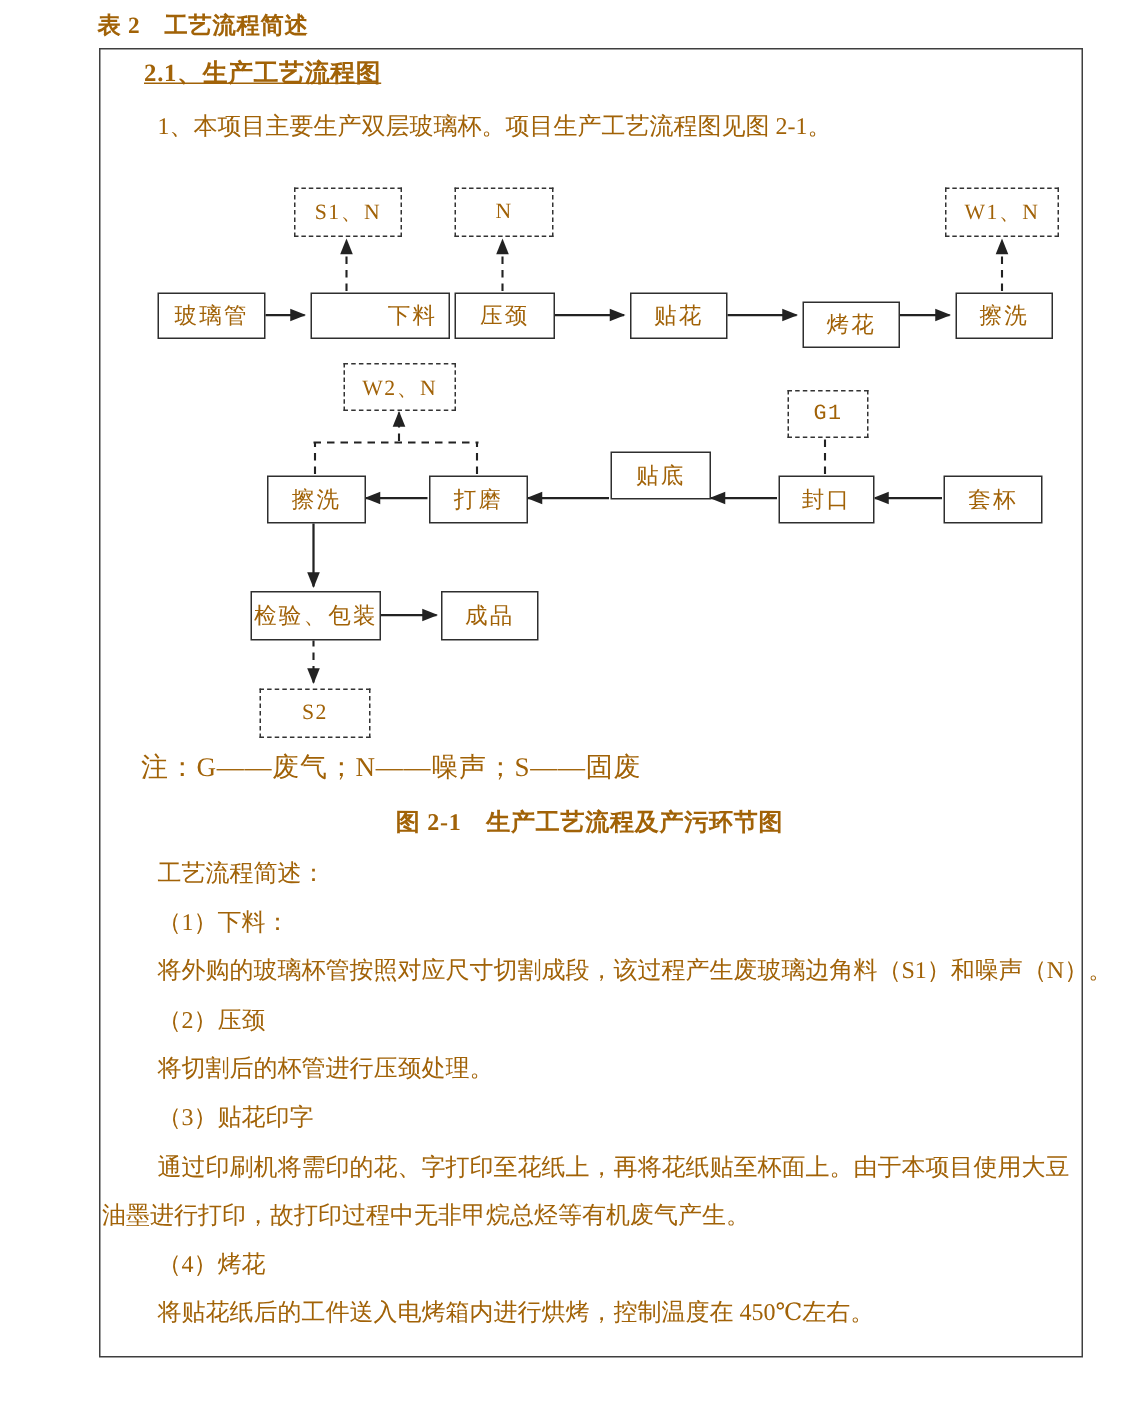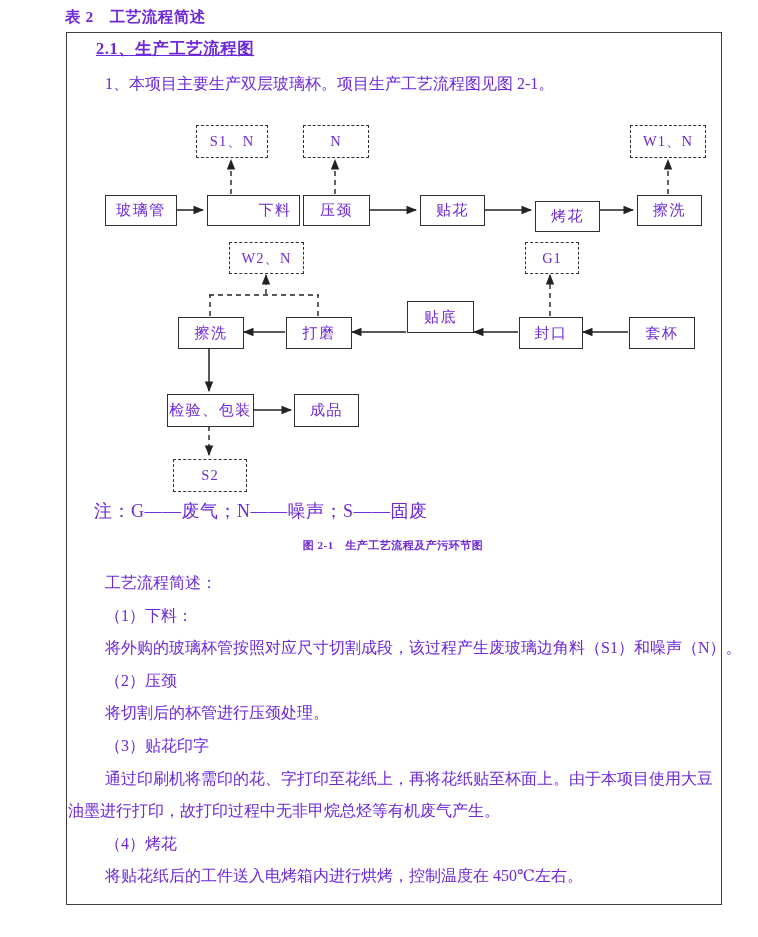--- a/index.html
+++ b/index.html
@@ -8,21 +8,21 @@
     width: 758px;
     height: 937px;
     background: #ffffff;
     overflow: hidden;
   }
   .page {
     position: relative;
     width: 758px;
     height: 937px;
     font-family: "Liberation Serif", "DejaVu Serif", serif;
-    color: #6d28d9;
+    color: #a16207;
   }
   .doc-title {
     position: absolute;
     left: 65px;
     top: 7px;
     font-size: 15.5px;
     font-weight: bold;
     white-space: pre;
     letter-spacing: 0.5px;
   }
@@ -81,21 +81,21 @@
     font-size: 18px;
     white-space: pre;
     letter-spacing: 0.5px;
   }
   .figure-caption {
     position: absolute;
     left: 66px;
     top: 538px;
     width: 654px;
     text-align: center;
-    font-size: 11px;
+    font-size: 16px;
     font-weight: bold;
     white-space: pre;
     letter-spacing: 0.5px;
   }
   .desc {
     position: absolute;
     left: 68px;
     top: 567px;
     width: 653px;
     font-size: 16px;
@@ -171,21 +171,21 @@
   <div class="node dashed" style="left:196px; top:125px; width:70px; height:31px;">S1、N</div>
   <div class="node dashed" style="left:303px; top:125px; width:64px; height:31px;">N</div>
   <div class="node dashed" style="left:630px; top:125px; width:74px; height:31px;">W1、N</div>
 
   <div class="node" style="left:629px; top:317px; width:64px; height:30px;text-align:right;">套杯</div>
   <div class="node" style="left:519px; top:317px; width:62px; height:30px;">封口</div>
   <div class="node" style="left:407px; top:301px; width:65px; height:30px;">贴底</div>
   <div class="node" style="left:286px; top:317px; width:64px; height:30px;">打磨</div>
   <div class="node" style="left:178px; top:317px; width:64px; height:30px;">擦洗</div>
 
-  <div class="node dashed" style="left:525px; top:242px; width:52px; height:30px;">G1</div>
+  <div class="node dashed" style="left:525px; top:260px; width:52px; height:30px;font-family:Liberation Mono, monospace;">G1</div>
   <div class="node dashed" style="left:229px; top:242px; width:73px; height:30px;">W2、N</div>
 
   <div class="node" style="left:167px; top:394px; width:85px; height:31px;">检验、包装</div>
   <div class="node" style="left:294px; top:394px; width:63px; height:31px;">成品</div>
 
   <div class="node dashed" style="left:173px; top:459px; width:72px; height:31px;">S2</div>
 
   <div class="legend-note">注：G——废气；N——噪声；S——固废</div>
   <div class="figure-caption">图 2-1　生产工艺流程及产污环节图</div>
 

